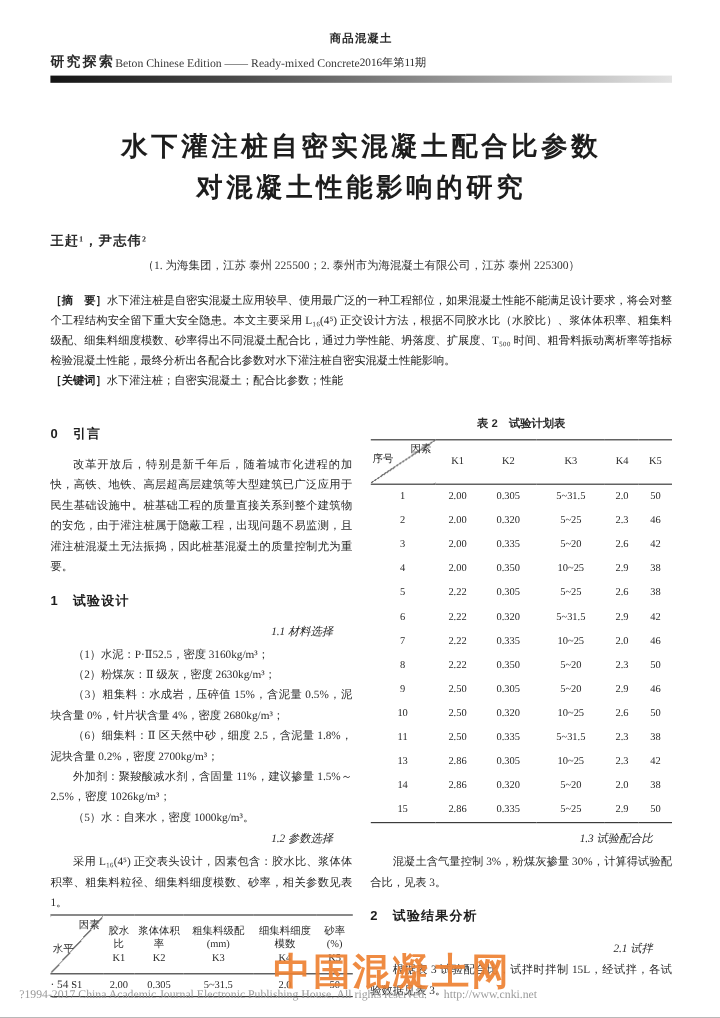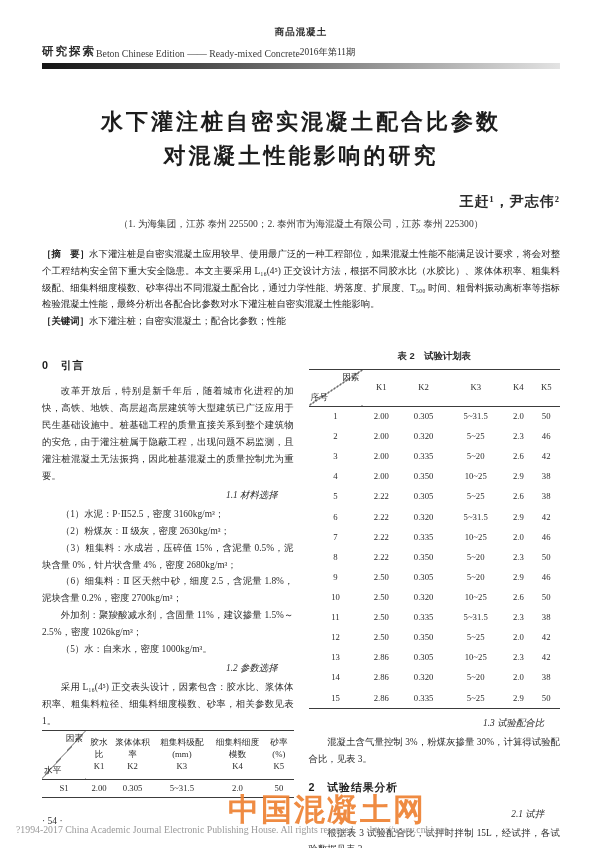--- a/index.html
+++ b/index.html
@@ -18,21 +18,21 @@
   .masthead{text-align:center;font-size:9.5px;font-weight:bold;letter-spacing:1px;}
   .head-row{display:flex;align-items:flex-end;margin-top:5px;}
   .head-section{font-size:11.5px;font-weight:bold;letter-spacing:2px;font-family:"Liberation Sans","DejaVu Sans",sans-serif;}
   .head-edition{font-size:9.8px;color:#3a3a3a;}
   .head-issue{font-size:9.3px;}
   .head-bar{height:6px;margin-top:4px;background:linear-gradient(90deg,#141414 0%,#4a4a4a 30%,#8f8f8f 62%,#e3e3e3 100%);}
 
   
   .title{margin-top:36px;text-align:center;font-family:"Liberation Sans","DejaVu Sans",sans-serif;
          font-size:22px;font-weight:bold;letter-spacing:3px;line-height:1.55;color:#1d1d1d;}
-  .authors{margin-top:20px;text-align:right;font-size:14px;font-weight:bold;letter-spacing:1px;}
+  .authors{margin-top:20px;text-align:left;font-size:11px;font-weight:bold;letter-spacing:1px;}
   .affiliation{margin-top:7px;text-align:center;font-size:9.6px;color:#333;}
 
   
   .abstract-block{margin-top:15px;font-size:9.4px;line-height:1.78;text-align:justify;color:#222;}
   .abstract-block p{margin:0;}
   .lbl{font-weight:bold;}
 
   
   .cols{display:flex;gap:15px;margin-top:16px;}
   .col{width:252px;font-size:9.4px;line-height:1.8;text-align:justify;}
@@ -44,21 +44,21 @@
            text-align:center;margin:8px 0 4px 0;text-indent:0;}
 
   
   table{width:100%;border-collapse:collapse;border-top:1.6px solid #3c3c3c;border-bottom:1.6px solid #3c3c3c;}
   th,td{font-weight:normal;text-align:center;padding:3px 1px;font-size:8.7px;line-height:1.35;}
   thead tr{border-bottom:0.8px solid #3c3c3c;}
   .t2 tbody td{padding:4.2px 1px;}
   .diag{position:relative;min-width:42px;
         background:linear-gradient(to bottom right,transparent calc(50% - 0.5px),#6a6a6a calc(50% - 0.5px),#6a6a6a calc(50% + 0.5px),transparent calc(50% + 0.5px));}
   .diag .dt{position:absolute;top:2px;right:3px;font-size:8.7px;}
-  .diag .db{position:absolute;bottom:2px;left:2px;font-size:8.7px;}
+  .diag .db{position:absolute;bottom:14px;left:2px;font-size:8.7px;}
   .t1 .diag{width:42px;height:42px;}
   .t2 .diag{width:52px;height:30px;}
   .th-code{display:block;}
 
   
   .page-num{position:absolute;left:42px;top:816px;font-size:9.5px;color:#333;}
   .watermark{position:absolute;left:228px;top:789px;z-index:3;
              font-family:"Liberation Sans","DejaVu Sans",sans-serif;
              font-size:31px;font-weight:bold;letter-spacing:2px;opacity:0.92;}
   .copyright{position:absolute;left:16px;top:824px;width:570px;z-index:1;
@@ -92,20 +92,21 @@
       <p><span class="lbl">［摘　要］</span><span>水下灌注桩是自密实混凝土应用较早、使用最广泛的一种工程部位，如果混凝土性能不能满足设计要求，将会对整个工程结构安全留下重大安全隐患。本文主要采用 L₁₆(4⁵) 正交设计方法，根据不同胶水比（水胶比）、浆体体积率、粗集料级配、细集料细度模数、砂率得出不同混凝土配合比，通过力学性能、坍落度、扩展度、T₅₀₀ 时间、粗骨料振动离析率等指标检验混凝土性能，最终分析出各配合比参数对水下灌注桩自密实混凝土性能影响。</span></p>
       <p><span class="lbl">［关键词］</span><span>水下灌注桩；自密实混凝土；配合比参数；性能</span></p>
     </div>
 
     <div class="cols">
 
       <div class="col">
         <div class="h1">0　引言</div>
         <p class="para">改革开放后，特别是新千年后，随着城市化进程的加快，高铁、地铁、高层超高层建筑等大型建筑已广泛应用于民生基础设施中。桩基础工程的质量直接关系到整个建筑物的安危，由于灌注桩属于隐蔽工程，出现问题不易监测，且灌注桩混凝土无法振捣，因此桩基混凝土的质量控制尤为重要。</p>
 
+        <div class="h1">1　试验设计</div>
         <div class="h2">1.1 材料选择</div>
         <div>
             <p class="item">（1）水泥：P·Ⅱ52.5，密度 3160kg/m³；</p>
             <p class="item">（2）粉煤灰：Ⅱ 级灰，密度 2630kg/m³；</p>
             <p class="item">（3）粗集料：水成岩，压碎值 15%，含泥量 0.5%，泥块含量 0%，针片状含量 4%，密度 2680kg/m³；</p>
             <p class="item">（6）细集料：Ⅱ 区天然中砂，细度 2.5，含泥量 1.8%，泥块含量 0.2%，密度 2700kg/m³；</p>
             <p class="item">外加剂：聚羧酸减水剂，含固量 11%，建议掺量 1.5%～2.5%，密度 1026kg/m³；</p>
             <p class="item">（5）水：自来水，密度 1000kg/m³。</p>
           </div>
 
@@ -239,28 +240,20 @@
               </tr>
               <tr>
                 <td>11</td>
                 <td>2.50</td>
                 <td>0.335</td>
                 <td>5~31.5</td>
                 <td>2.3</td>
                 <td>38</td>
               </tr>
               <tr>
-                <td>12</td>
-                <td>2.50</td>
-                <td>0.350</td>
-                <td>5~25</td>
-                <td>2.0</td>
-                <td>42</td>
-              </tr>
-              <tr>
                 <td>13</td>
                 <td>2.86</td>
                 <td>0.305</td>
                 <td>10~25</td>
                 <td>2.3</td>
                 <td>42</td>
               </tr>
               <tr>
                 <td>14</td>
                 <td>2.86</td>

